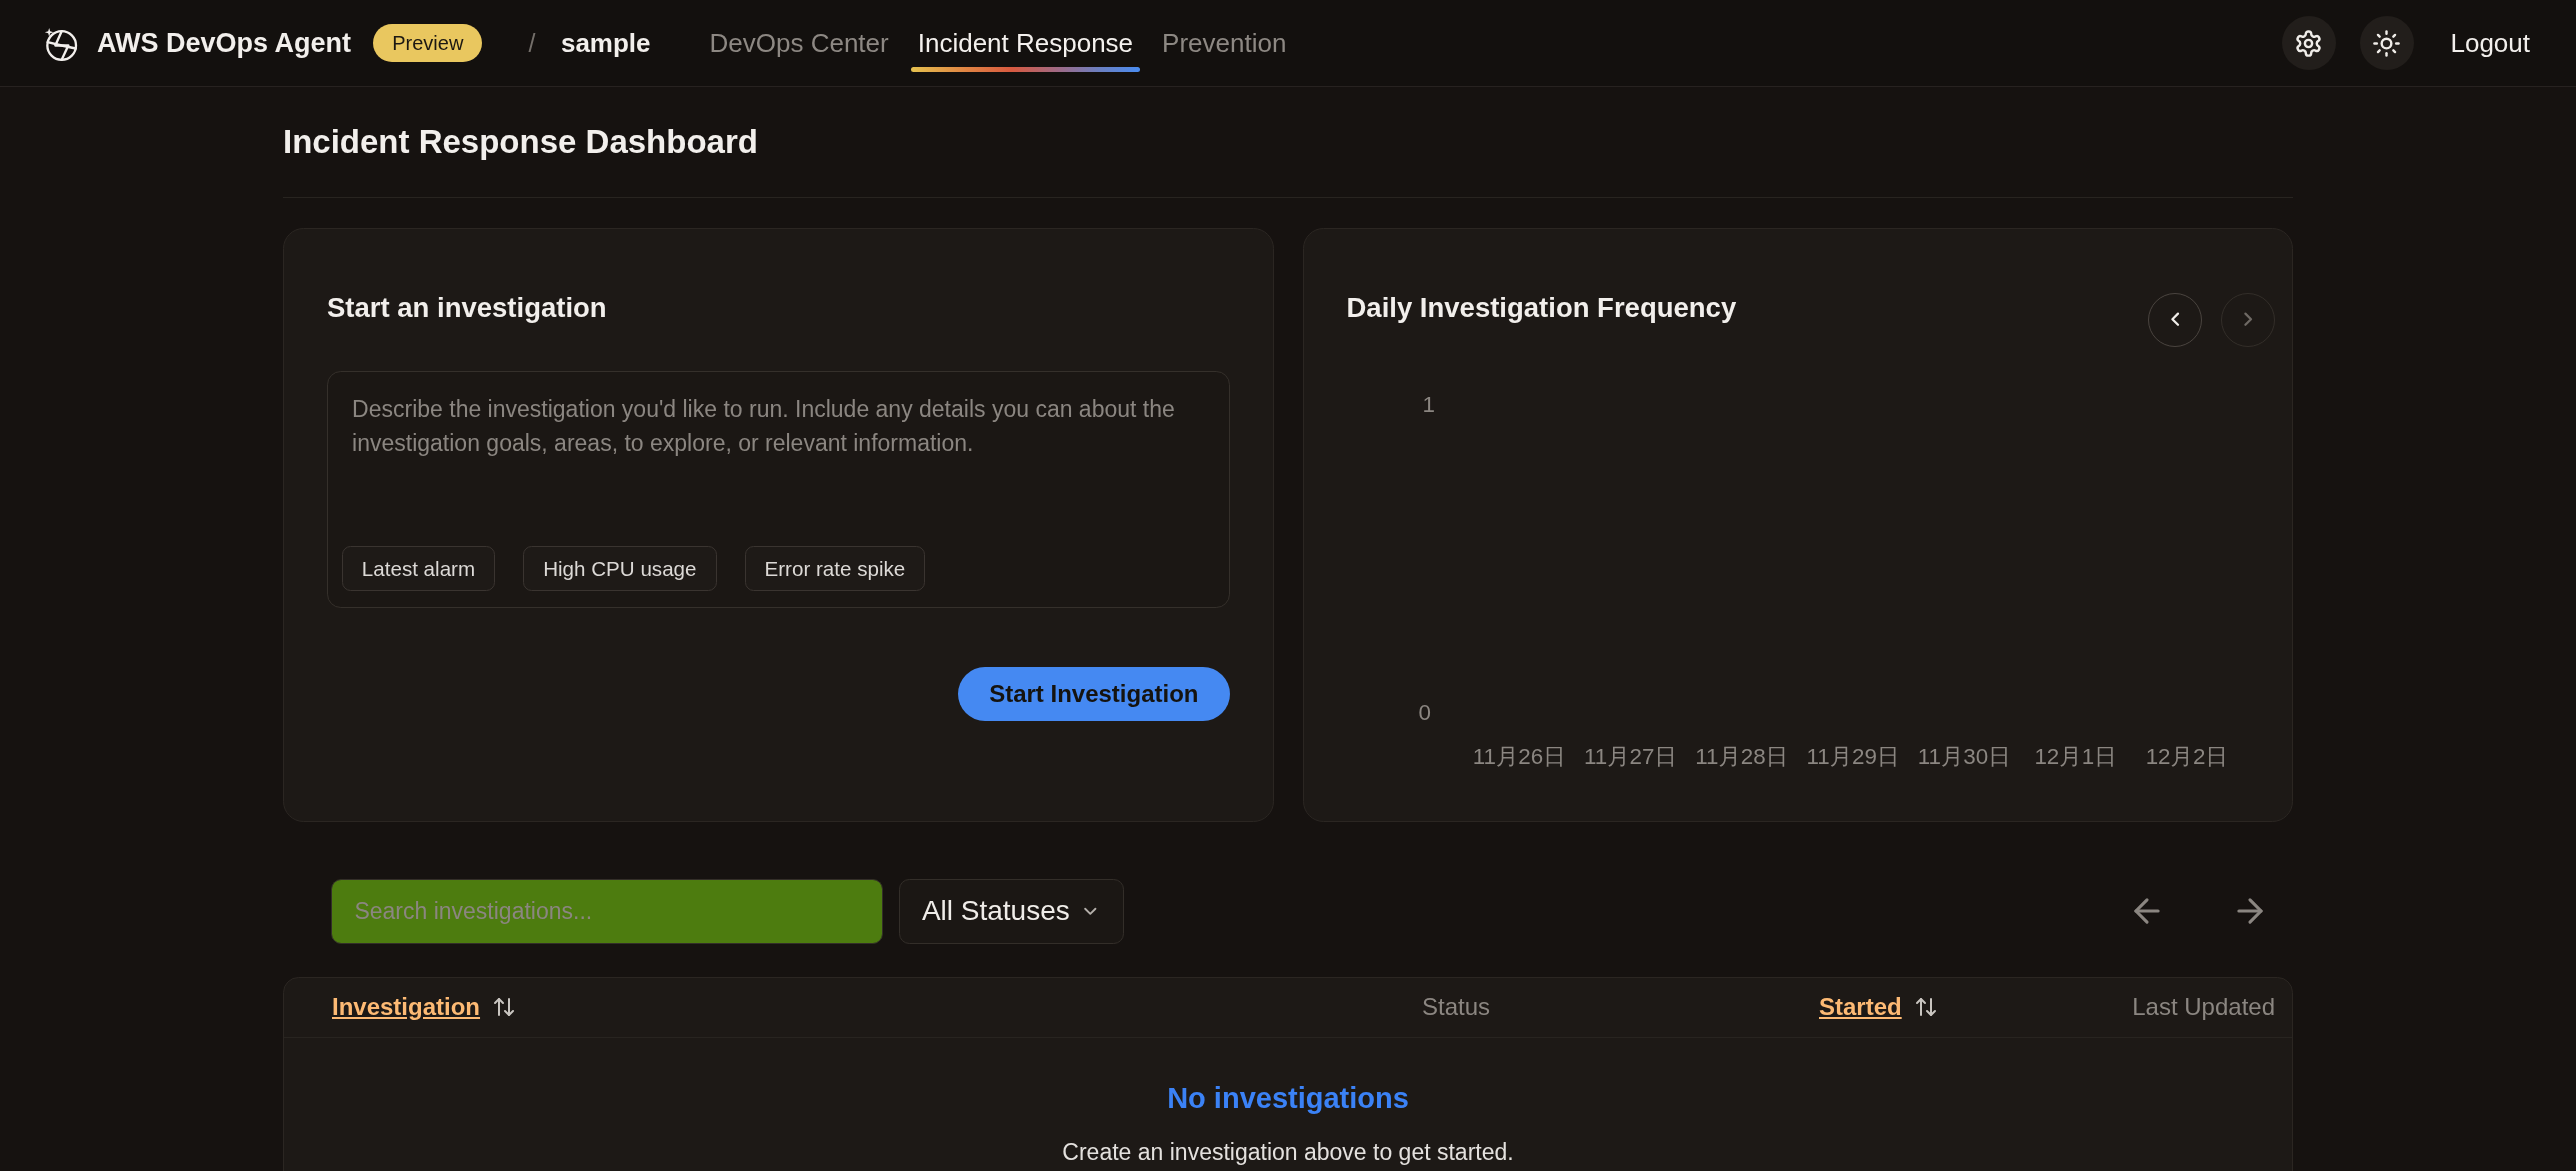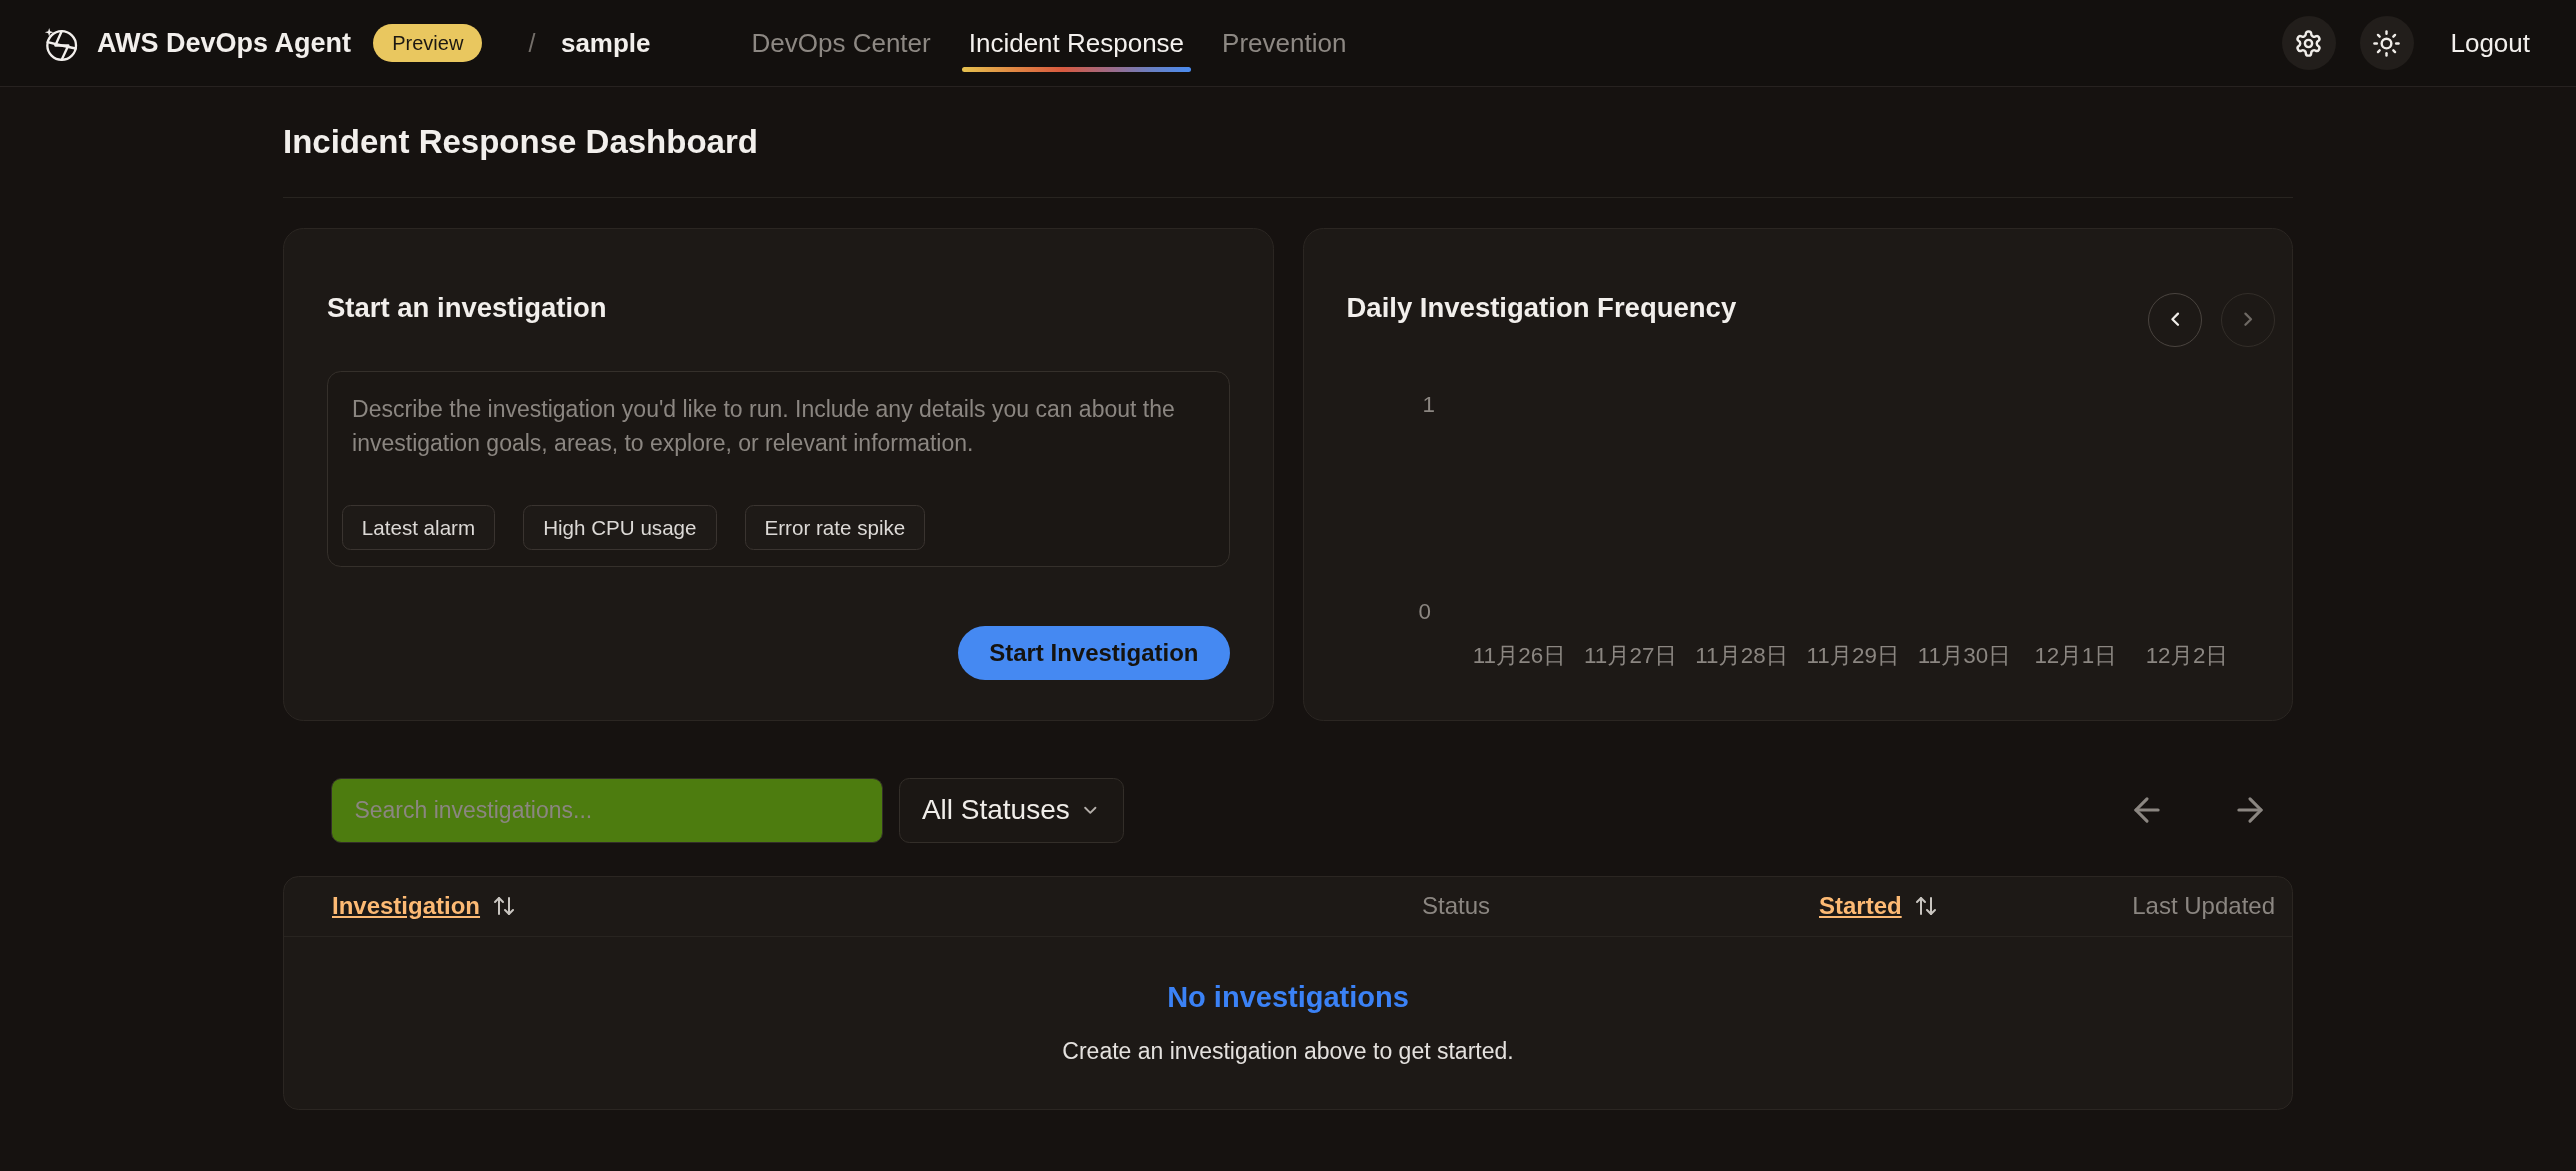--- a/index.html
+++ b/index.html
@@ -29,21 +29,21 @@
   .brand{display:flex;align-items:center;gap:17px;}
   .brand-logo{width:40px;height:40px;display:flex;align-items:center;}
   .brand-title{font-size:27px;font-weight:700;white-space:nowrap;}
   .badge{
     background:var(--badge_gold,#e9c75f);color:#1c1812;
     border-radius:860px;padding:7.7px 19px;font-size:20px;font-weight:500;
     margin-left:5.2px;white-space:nowrap;
   }
   .crumb-sep{color:#746f6a;font-size:25px;margin:0 8.6px 0 29px;}
   .crumb-project{font-size:26px;font-weight:700;}
-  .nav{display:flex;gap:38px;margin-left:101px;align-self:stretch;justify-content:center;}
+  .nav{display:flex;gap:29px;margin-left:59px;align-self:stretch;justify-content:center;}
   .tab{
     position:relative;display:flex;align-items:center;height:100%;
     font-size:26px;color:#8d8883;cursor:pointer;white-space:nowrap;
   }
   .tab.active{color:#f4f1ee;font-weight:500;}
   .tab.active::after{
     content:"";position:absolute;left:-6.9px;right:-6.9px;bottom:13.8px;height:5.2px;border-radius:2.6px;
     background:linear-gradient(90deg,#e5c14f 0%,#e08443 24%,#d85a40 44%,#a06a85 64%,#6c7fc0 82%,#4a8cf0 100%);
   }
   .topbar-right{margin-left:auto;display:flex;align-items:center;gap:24px;}
@@ -52,21 +52,21 @@
     display:flex;align-items:center;justify-content:center;cursor:pointer;padding:0;
   }
   .icon-btn svg{width:29px;height:29px;stroke:#f0ede9;fill:none;stroke-width:2;stroke-linecap:round;stroke-linejoin:round;}
   .logout{font-size:26px;color:var(--bright);background:none;border:none;cursor:pointer;margin-left:6.9px;font-family:inherit;}
   
   .container{width:2010px;margin:0 auto;}
   .page-title{font-size:33px;font-weight:700;margin:36px 0 0 0;}
   .title-divider{height:0.9px;background:#282420;margin-top:36px;}
   .cards{display:flex;gap:29px;margin-top:30px;}
   .card{
-    flex:1;height:493px;background:var(--card_bg,#1d1916);
+    flex:1;height:594px;background:var(--card_bg,#1d1916);
     border:0.9px solid var(--card_border,#2b2622);border-radius:20.6px;
   }
   .card-inner{padding:40px 43px;height:100%;display:flex;flex-direction:column;}
   .card-title{font-size:27.5px;font-weight:700;}
   
   .input-box{
     margin-top:24px;border:0.9px solid #35302b;border-radius:13.8px;background:#1b1714;
     height:237px;display:flex;flex-direction:column;justify-content:space-between;
     padding:8.6px 13.8px 15.5px 13.8px;
   }

